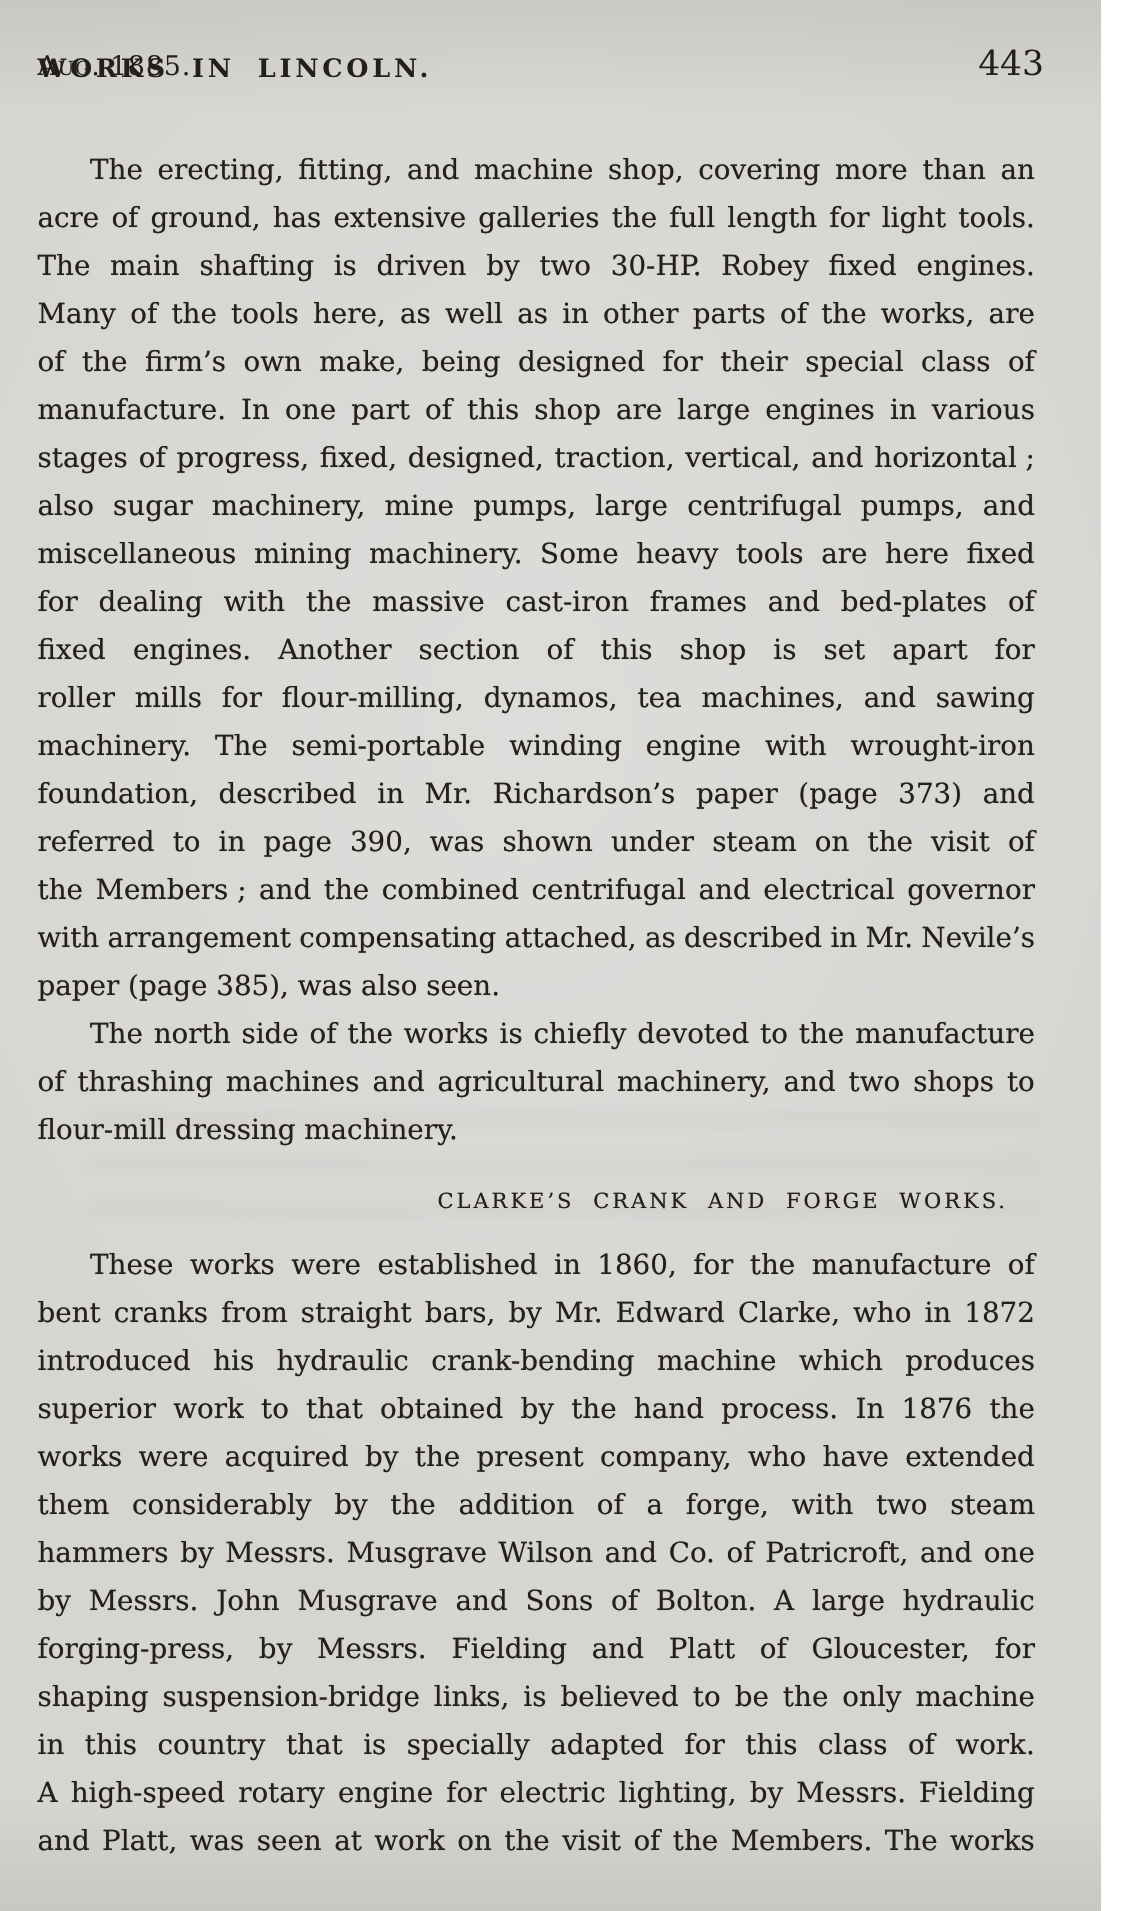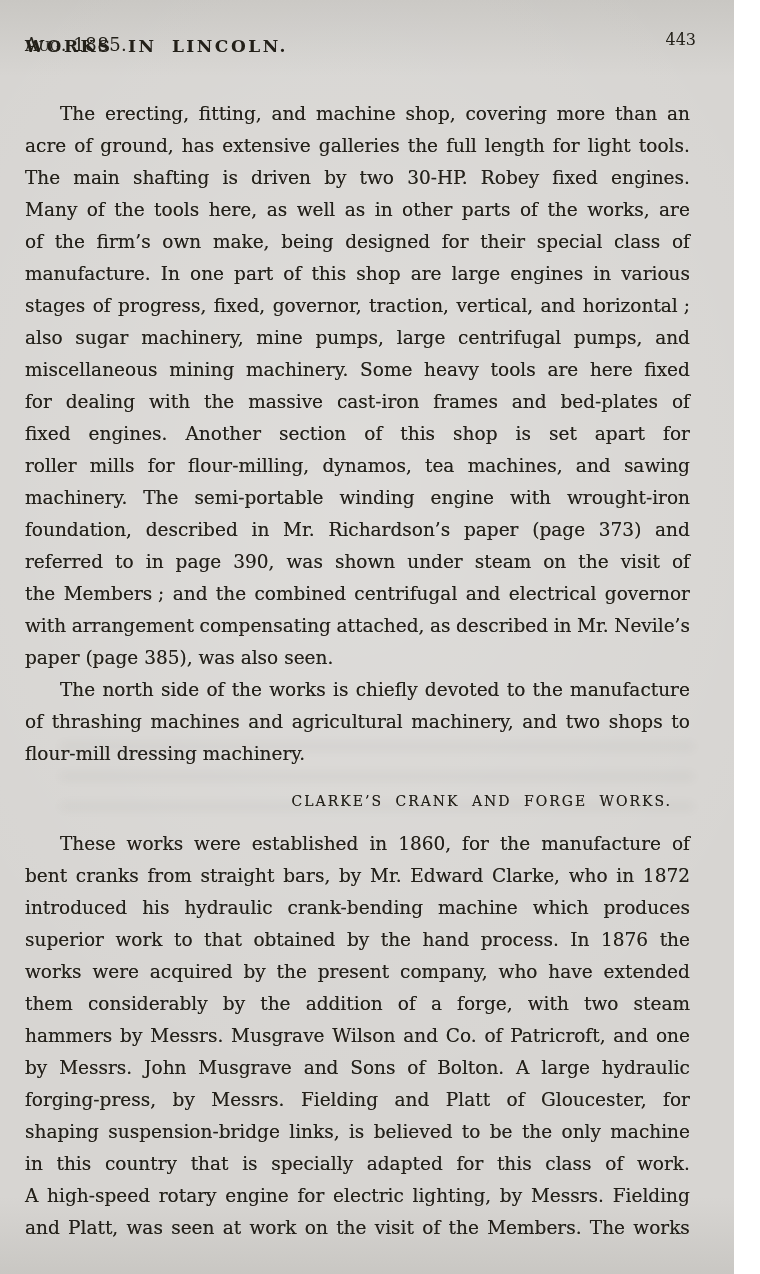--- a/index.html
+++ b/index.html
@@ -39,21 +39,21 @@
     position:absolute; left:0; top:4px;
     font-size:18px; font-variant:small-caps; letter-spacing:.5px;
   }
   .header .running-title{
     position:absolute; left:0; right:0; top:6px;
     font-size:17px; font-weight:bold;
     letter-spacing:2.5px; word-spacing:7px;
   }
   .header .page-number{
     position:absolute; right:12px; top:0;
-    font-size:16px;
+    font-size:23px;
   }
   .body-text{
     position:absolute; top:98px; left:25px; right:44px;
     font-size:18.5px;
     text-shadow:0 0 .5px rgba(35,32,25,.55);
   }
   .line{
     height:32px; line-height:32px;
     white-space:nowrap;
   }
@@ -167,21 +167,21 @@
           <span>large</span>
           <span>engines</span>
           <span>in</span>
           <span>various</span>
         </div>
         <div class="line just">
           <span>stages</span>
           <span>of</span>
           <span>progress,</span>
           <span>fixed,</span>
-          <span>governor,</span>
+          <span>designed,</span>
           <span>traction,</span>
           <span>vertical,</span>
           <span>and</span>
           <span>horizontal&nbsp;;</span>
         </div>
         <div class="line just">
           <span>also</span>
           <span>sugar</span>
           <span>machinery,</span>
           <span>mine</span>

